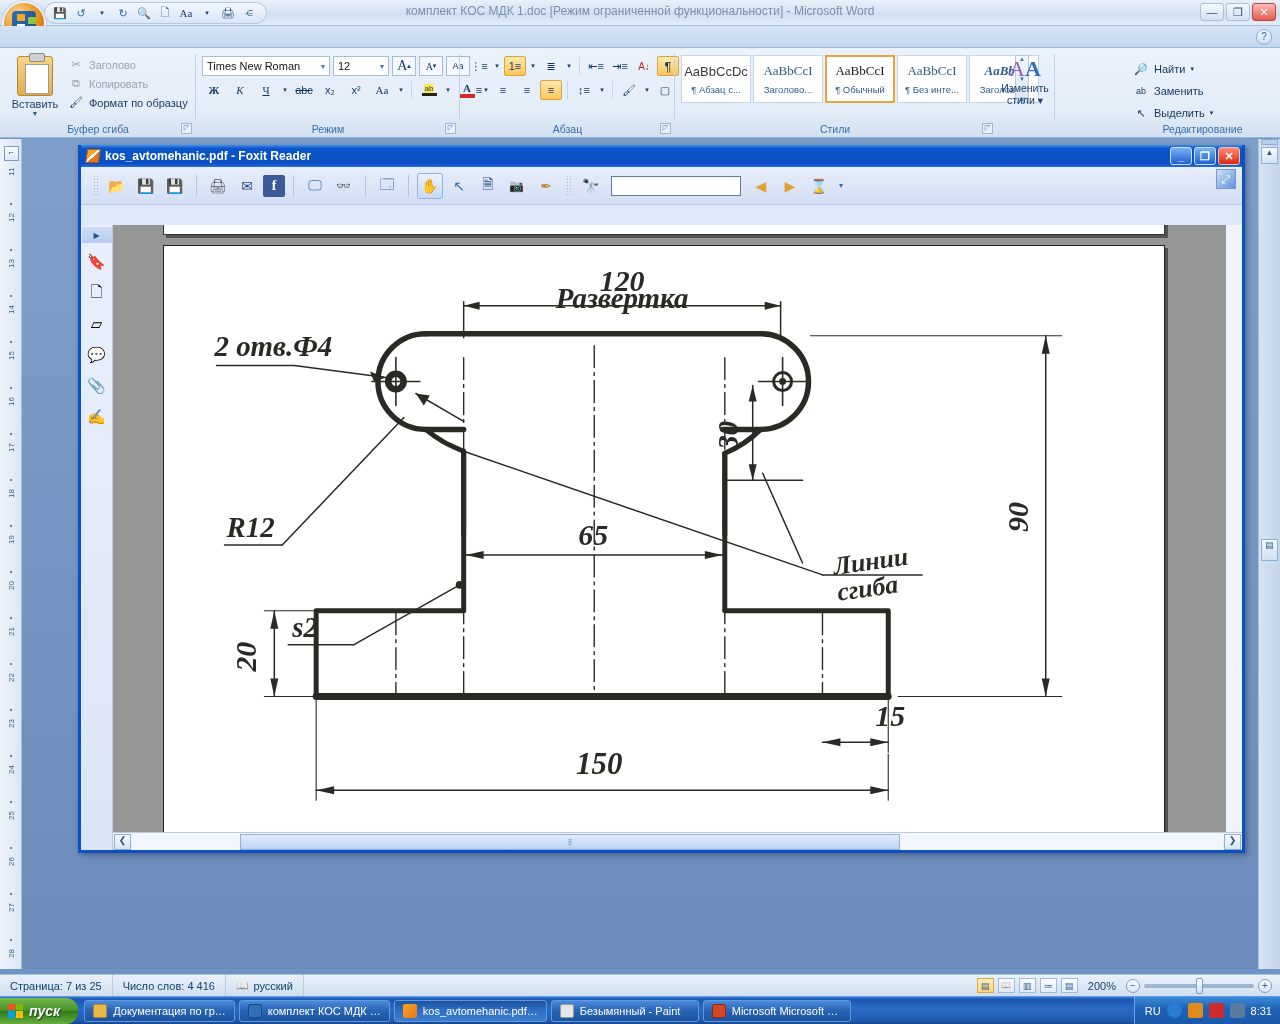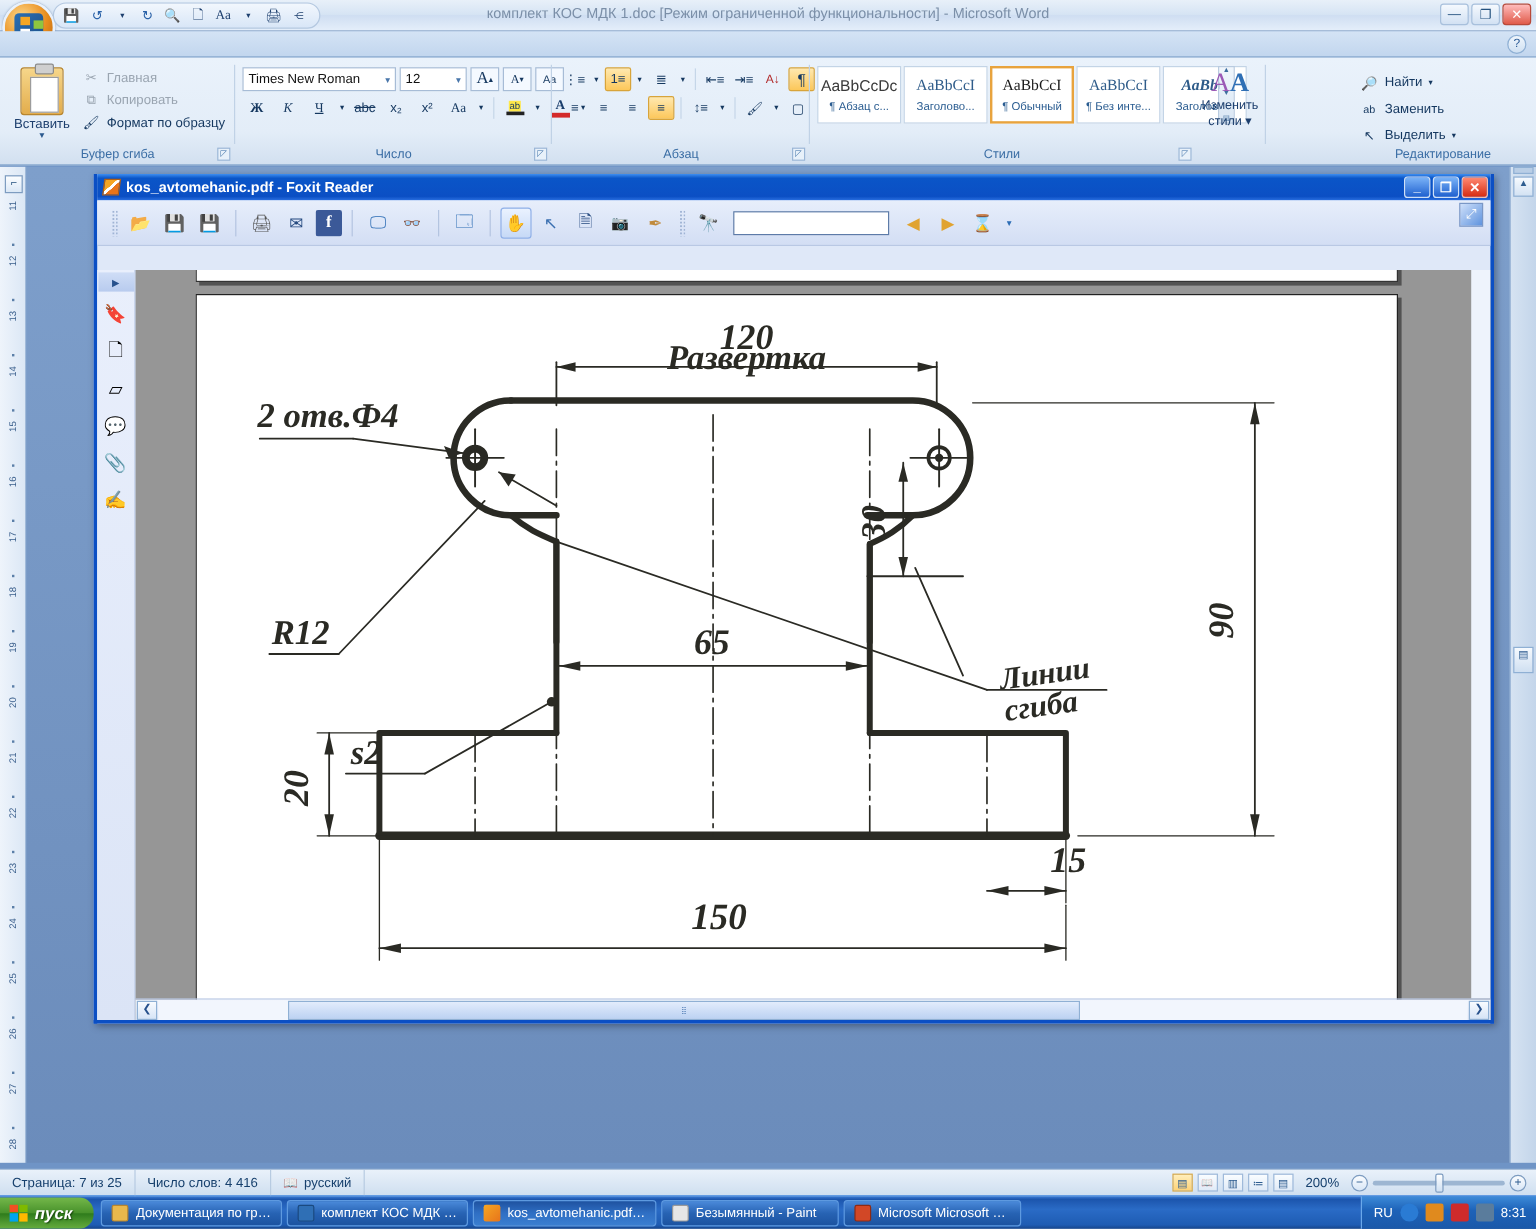--- a/index.html
+++ b/index.html
@@ -284,21 +284,21 @@
 
     <div class="rgroup" style="left:0; width:196px;">
       <div class="clip-paste">
         <div class="clip-icon"></div>
         <div class="lbl">Вставить</div>
         <div class="arr">▼</div>
       </div>
       <div class="clip-cmds">
         <div class="clip-cmd">
           <span class="ic">✂</span>
-          <span>Главная</span>
+          <span>Заголово</span>
         </div>
         <div class="clip-cmd">
           <span class="ic">⧉</span>
           <span>Копировать</span>
         </div>
         <div class="clip-cmd on">
           <span class="ic">🖌</span>
           <span>Формат по образцу</span>
         </div>
       </div>
@@ -366,21 +366,21 @@
             <span>▾</span>
           </div>
         <div class="fbtn" style="flex-direction:column;gap:0">
           <span style="font-family:'Liberation Serif',serif;font-weight:bold;font-size:11px;color:#1c3f6d">A</span>
           <span style="display:block;width:15px;height:4px;background:#d32a2a"></span>
         </div>
         <div class="fbtn" style="min-width:10px;font-size:7px">
             <span>▾</span>
           </div>
       </div>
-      <div class="glabel">Число</div>
+      <div class="glabel">Режим</div>
       <div class="dlg-launcher">◸</div>
       <div class="gsep"></div>
     </div>
 
     <div class="rgroup" style="left:460px; width:215px;">
       <div class="pararow" style="left:8px; top:6px; position:absolute;">
         <div class="pbtn">
             <span>⋮≡</span>
           </div>
         <div class="pbtn" style="min-width:10px;font-size:7px">

